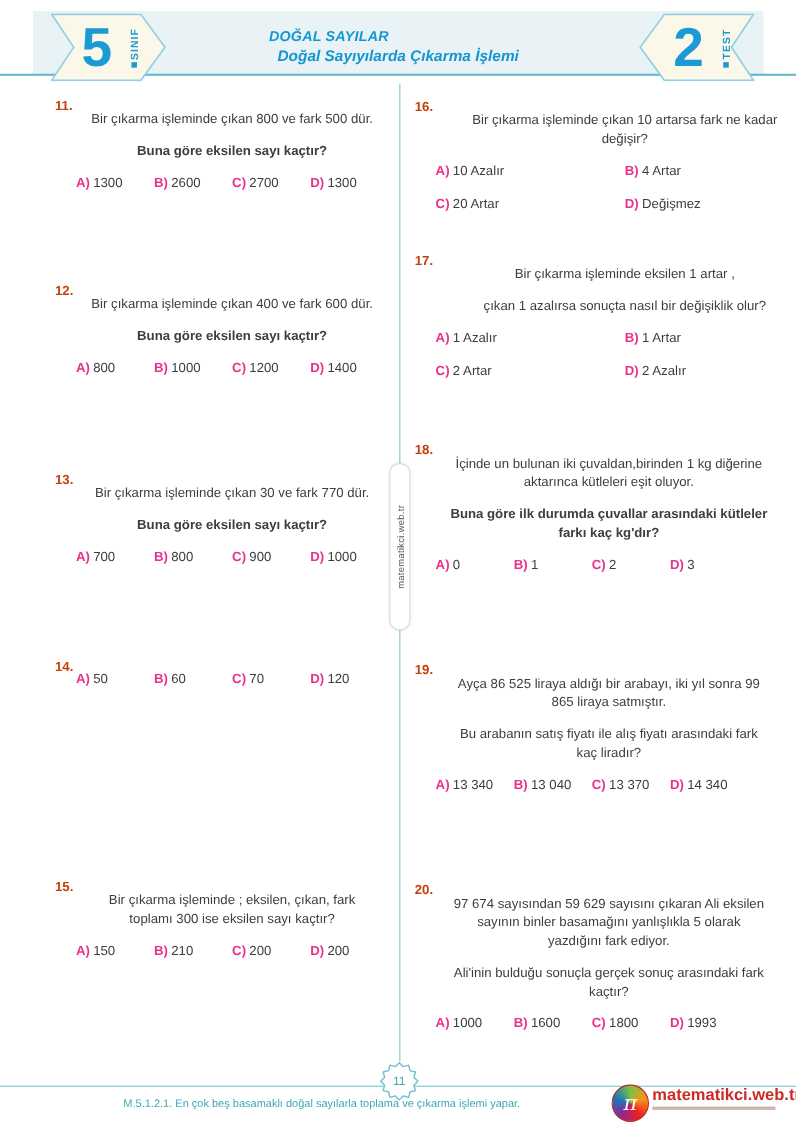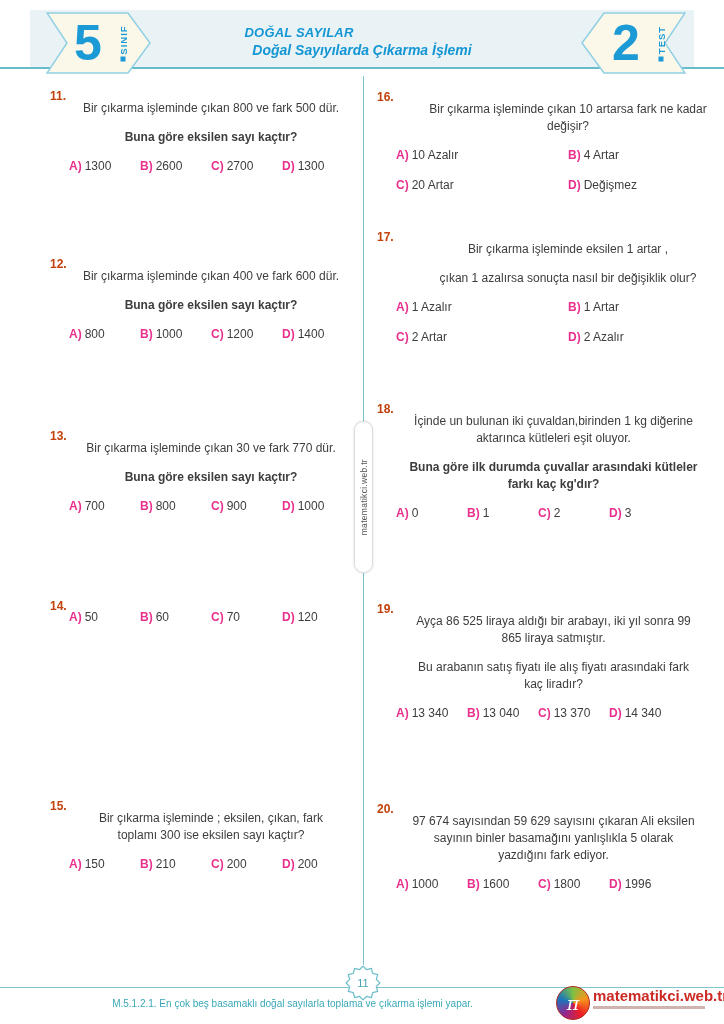--- a/index.html
+++ b/index.html
@@ -210,25 +210,26 @@
       <span class="opt"><b class="ol">C)</b><span>13 370</span></span>
       <span class="opt"><b class="ol">D)</b><span>14 340</span></span>
     </div>
   </div>
 </div>
 
 <div class="q right" style="top:801px">
   <span class="q-num">20.</span>
   <div class="q-body">
     <p class="q-line">97 674 sayısından 59 629 sayısını çıkaran Ali eksilen sayının binler basamağını yanlışlıkla 5 olarak yazdığını fark ediyor.</p>
+    <p class="q-line">Ali'inin bulduğu sonuçla gerçek sonuç arasındaki fark kaçtır?</p>
     <div class="opts">
       <span class="opt"><b class="ol">A)</b><span>1000</span></span>
       <span class="opt"><b class="ol">B)</b><span>1600</span></span>
       <span class="opt"><b class="ol">C)</b><span>1800</span></span>
-      <span class="opt"><b class="ol">D)</b><span>1996</span></span>
+      <span class="opt"><b class="ol">D)</b><span>1993</span></span>
     </div>
   </div>
 </div>
 
 <div class="page-badge">
   <svg width="38" height="38" viewBox="0 0 36 36">
     <polygon points="34,18 30.6,21.4 31.9,26 27.2,27.2 26,31.9 21.4,30.6 18,34 14.6,30.6 10,31.9 8.8,27.2 4.1,26 5.4,21.4 2,18 5.4,14.6 4.1,10 8.8,8.8 10,4.1 14.6,5.4 18,2 21.4,5.4 26,4.1 27.2,8.8 31.9,10 30.6,14.6" fill="#ffffff" stroke="#6fc0cb" stroke-width="1.2" stroke-linejoin="round"></polygon>
   </svg>
   <span class="pnum">11</span>
 </div>

